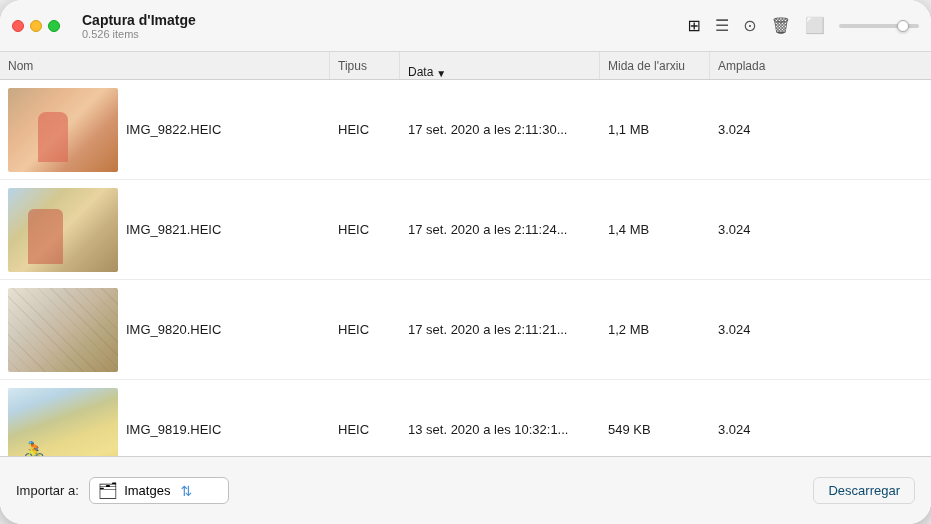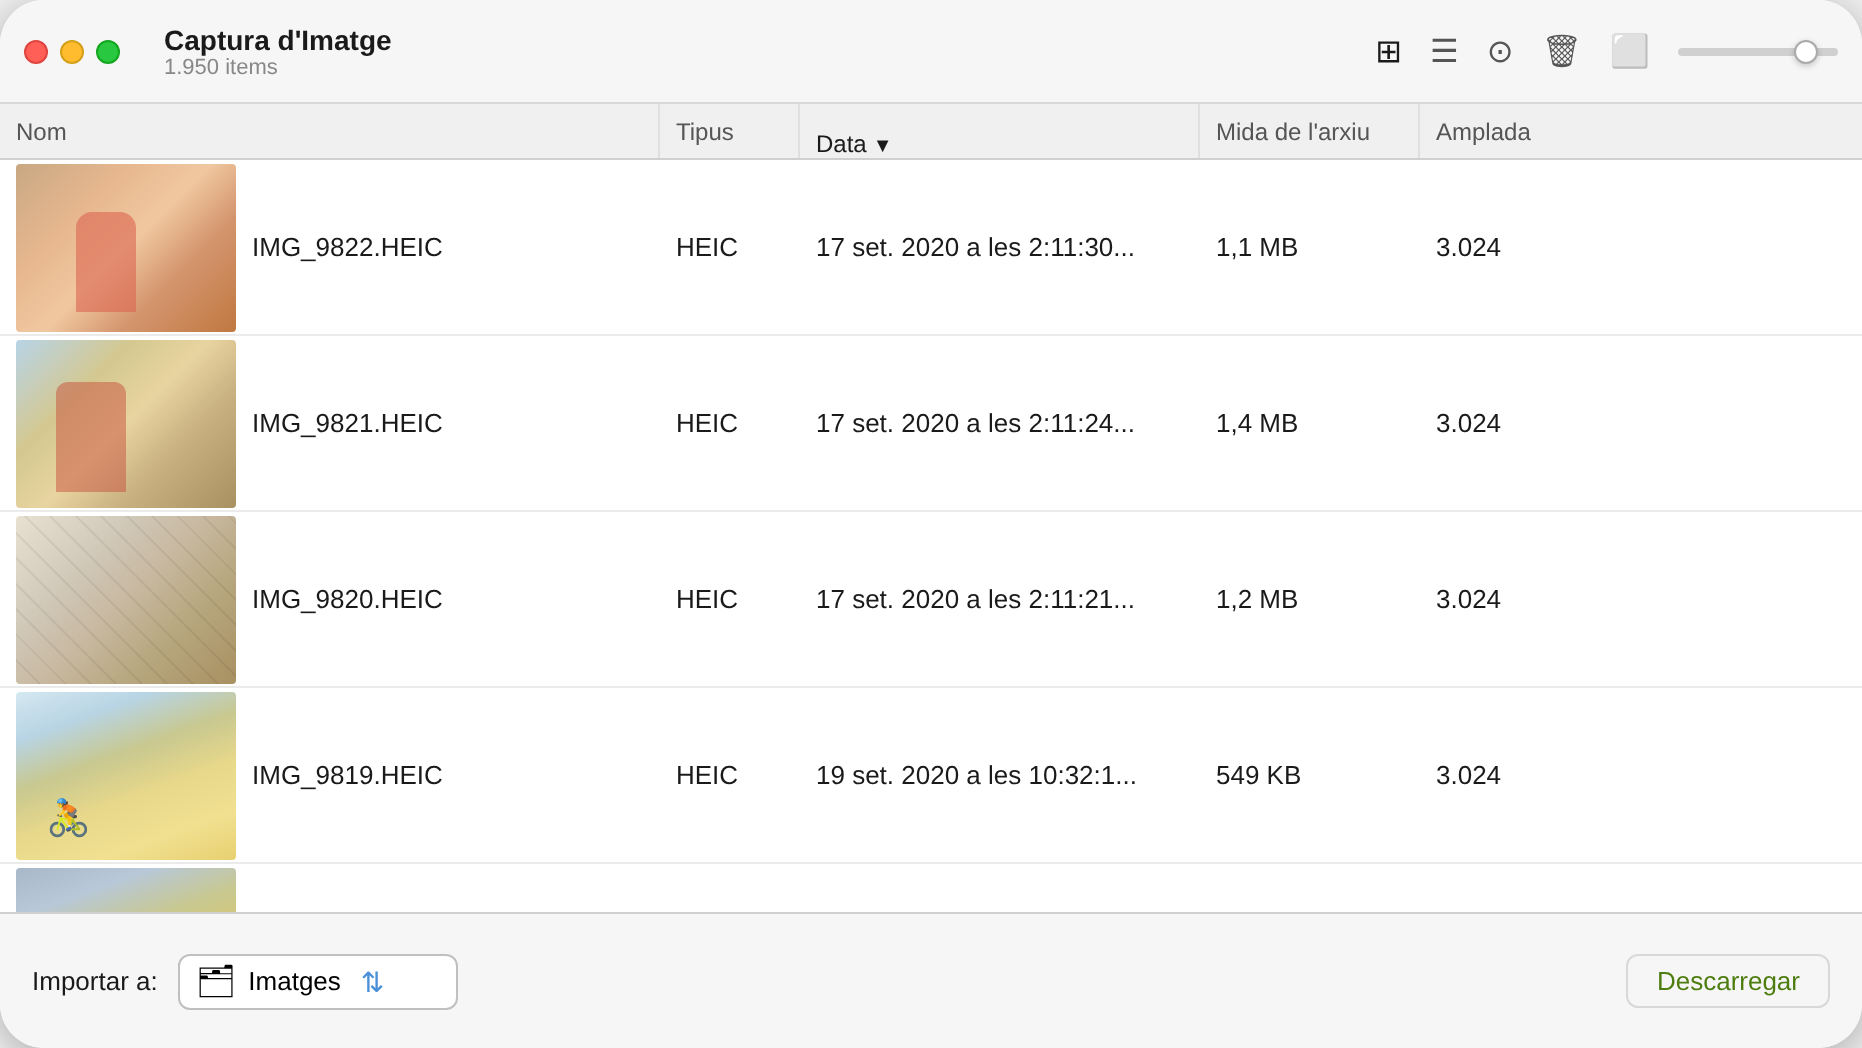--- a/index.html
+++ b/index.html
@@ -201,21 +201,21 @@
     
     .file-list {
       flex: 1;
       overflow-y: auto;
     }
     .file-row {
       display: grid;
       grid-template-columns: 330px 70px 200px 110px 80px 70px;
       border-bottom: 1px solid #ebebeb;
       align-items: center;
-      height: 88px;
+      height: 100px;
     }
 
     .file-thumb-name {
       display: flex;
       align-items: center;
       gap: 8px;
       padding: 0 8px;
       height: 100%;
     }
     .file-name {
@@ -360,21 +360,21 @@
     .btn {
       font-size: 13px;
       padding: 5px 14px;
       border-radius: 6px;
       border: 1px solid #c0c0c0;
       background: #f0f0f0;
       color: #1a1a1a;
       cursor: pointer;
     }
     .btn.disabled {
-      color: #4d7c0f;
+      color: #0c4a6e;
       background: #f6f6f6;
       border-color: #d8d8d8;
       cursor: default;
     }
     .btn.primary {
       background: linear-gradient(to bottom, #6eabff, #4a8ee0);
       color: white;
       border-color: #3a7ec0;
       font-weight: 500;
     }
@@ -385,21 +385,21 @@
 <div class="window">
 
   <div class="titlebar">
     <div class="traffic-lights">
       <div class="traffic-light close"></div>
       <div class="traffic-light minimize"></div>
       <div class="traffic-light maximize"></div>
     </div>
     <div class="titlebar-content">
       <span class="titlebar-title">Captura d'Imatge</span>
-      <span class="titlebar-subtitle">1.950 items</span>
+      <span class="titlebar-subtitle">0.526 items</span>
     </div>
     <div class="toolbar-controls">
       <div class="toolbar-icon active" title="">⊞</div>
       <div class="toolbar-icon" title="">☰</div>
       <div class="toolbar-icon" title="">⊙</div>
       <div class="toolbar-icon" title="">🗑</div>
       <div class="toolbar-icon" title="">⬜</div>
       <div class="toolbar-slider">
         <div class="slider-track">
           <div class="slider-thumb"></div>
@@ -467,21 +467,21 @@
     <div class="file-cell">1,2 MB</div>
     <div class="file-cell">3.024</div>
 
   </div>
           <div class="file-row">
     <div class="file-thumb-name">
       <div class="thumb-4"></div>
       <span class="file-name">IMG_9819.HEIC</span>
     </div>
     <div class="file-cell">HEIC</div>
-    <div class="file-cell">19 set. 2020 a les 10:32:1...</div>
+    <div class="file-cell">13 set. 2020 a les 10:32:1...</div>
     <div class="file-cell">549 KB</div>
     <div class="file-cell">3.024</div>
 
   </div>
           <div class="file-row">
     <div class="file-thumb-name">
       <div class="thumb-5"></div>
       <span class="file-name">IMG_9816.HEIC</span>
     </div>
     <div class="file-cell">HEIC</div>

